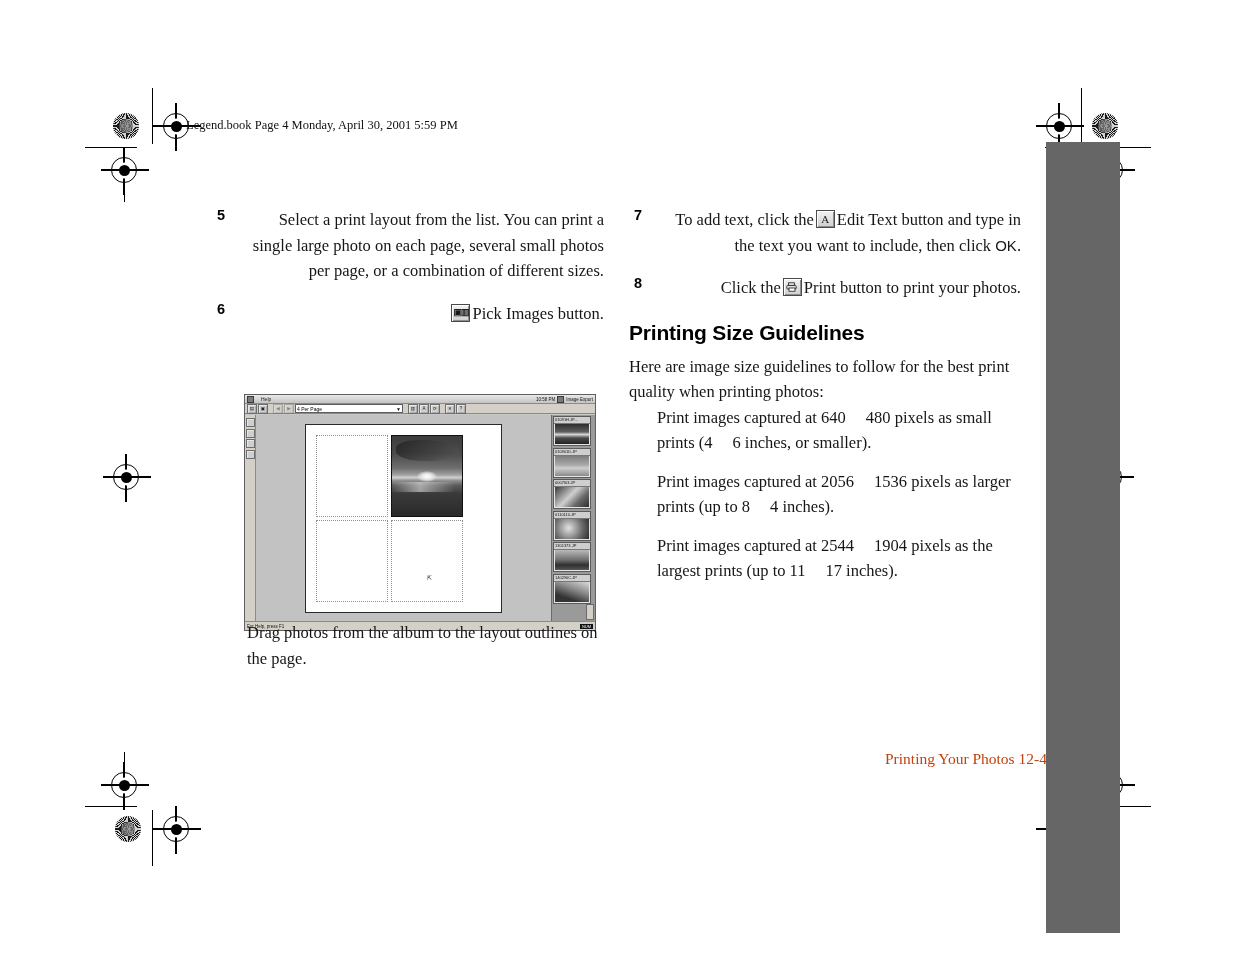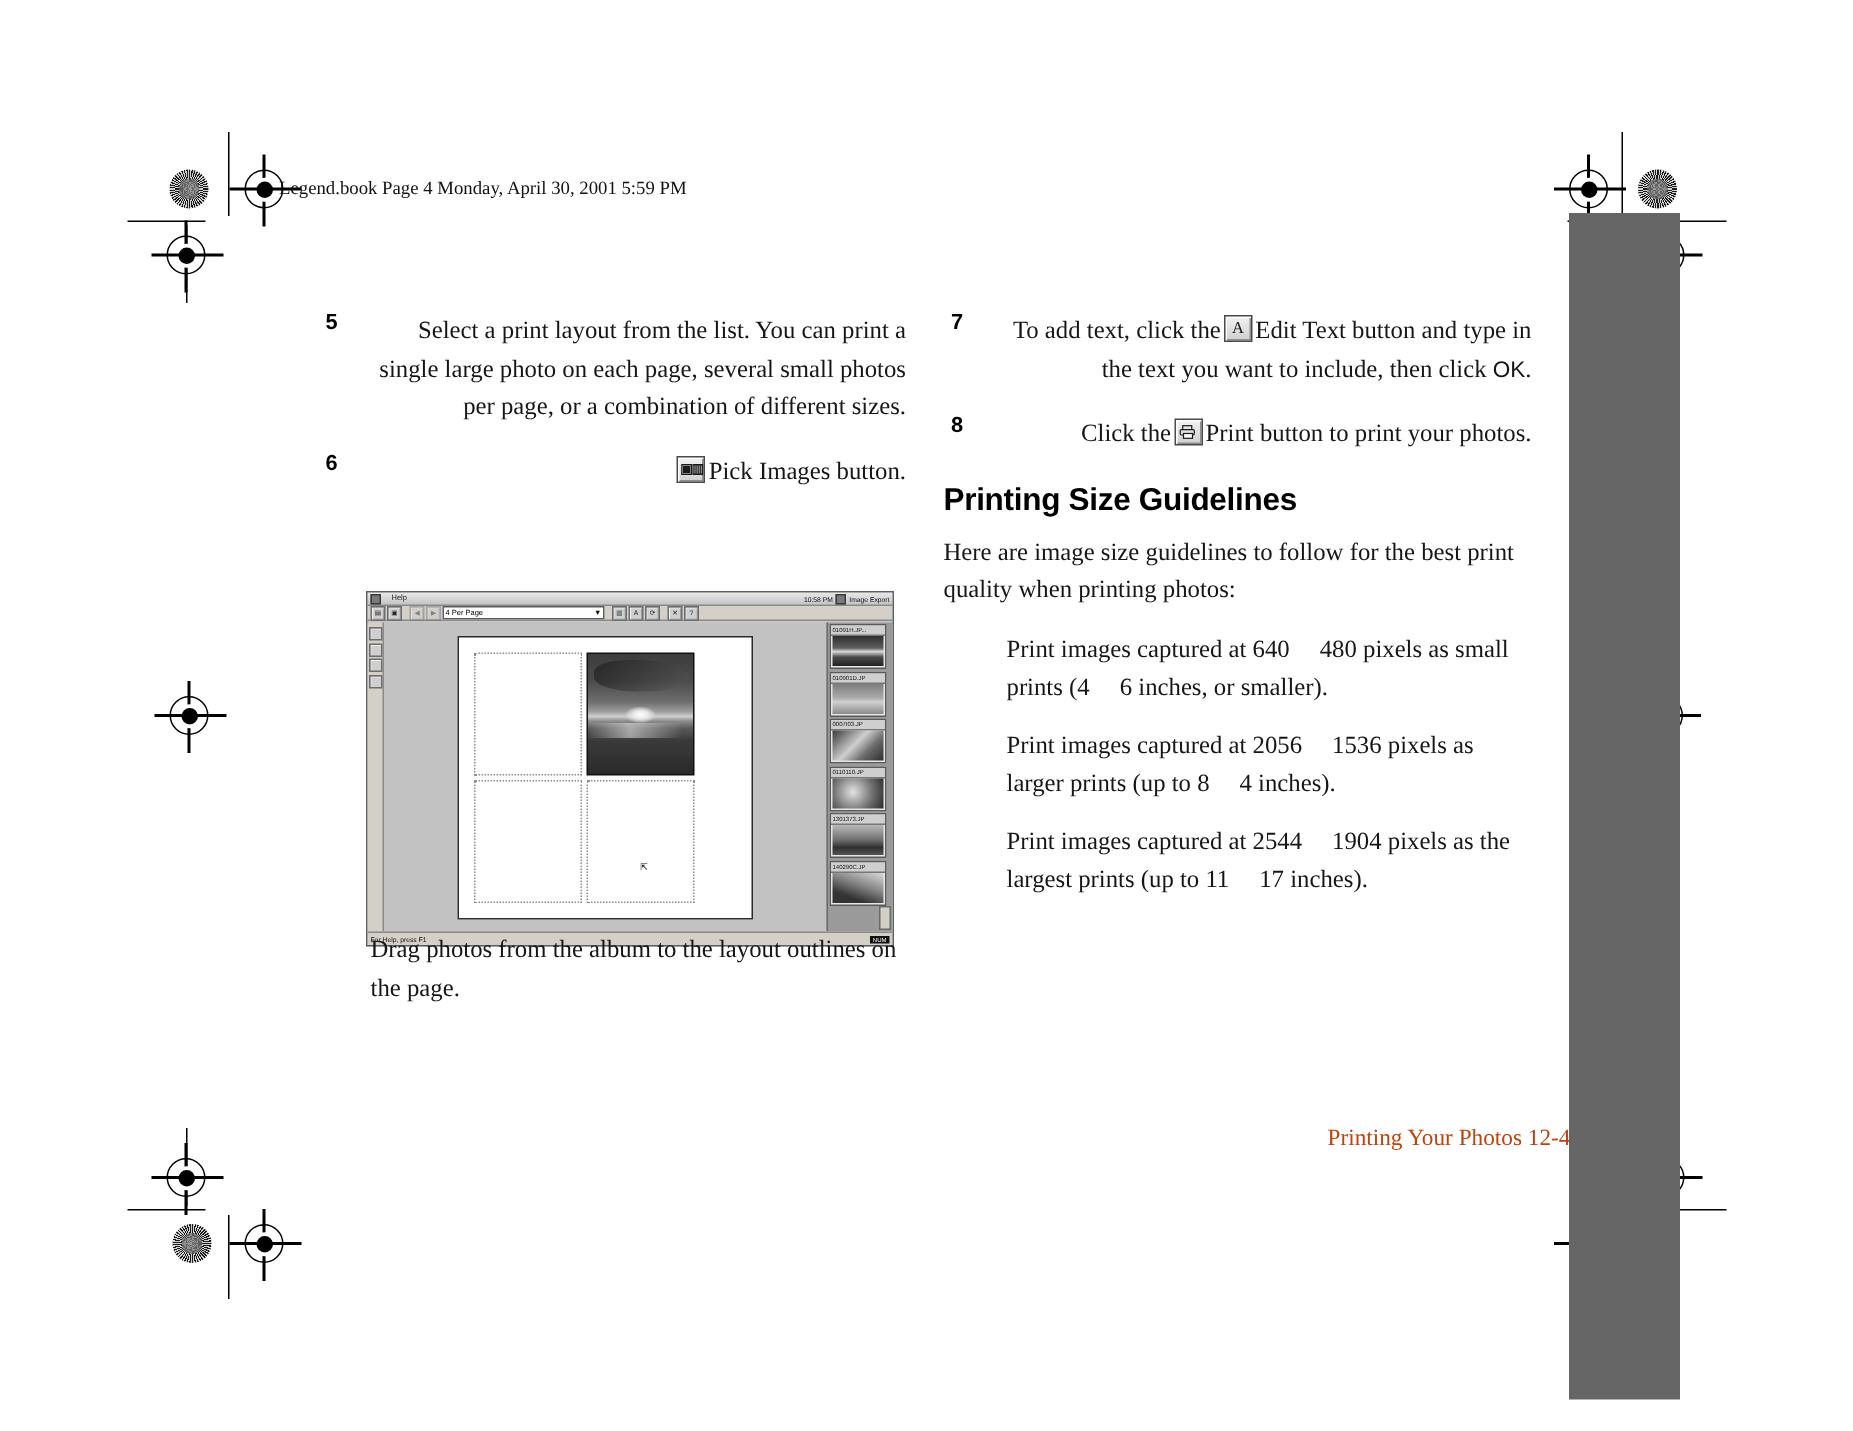--- a/index.html
+++ b/index.html
@@ -96,21 +96,21 @@
 
   .mono-ok{font-family:"Liberation Sans",sans-serif;font-size:15px;}
 
   
   .h2{
     font-family:"Liberation Sans",sans-serif;
     font-weight:bold;font-size:21px;color:#000;
     margin:20px 0 9px 0;letter-spacing:-0.2px;
   }
   .intro{font-size:16.5px;line-height:25.5px;color:#161616;}
-  .bullets{margin:14px;padding:0;list-style:none;}
+  .bullets{margin:0;padding:0;list-style:none;}
   .bullets li{
     font-size:16.5px;line-height:25.5px;color:#161616;
     padding-left:28px;margin-bottom:13px;
   }
   .gapx{display:inline-block;width:20px;}
 
   
   .figure{position:absolute;left:244px;top:394px;width:352px;height:237px;
           border:1px solid #606060;background:#c8c8c8;box-sizing:border-box;
           overflow:hidden;}

